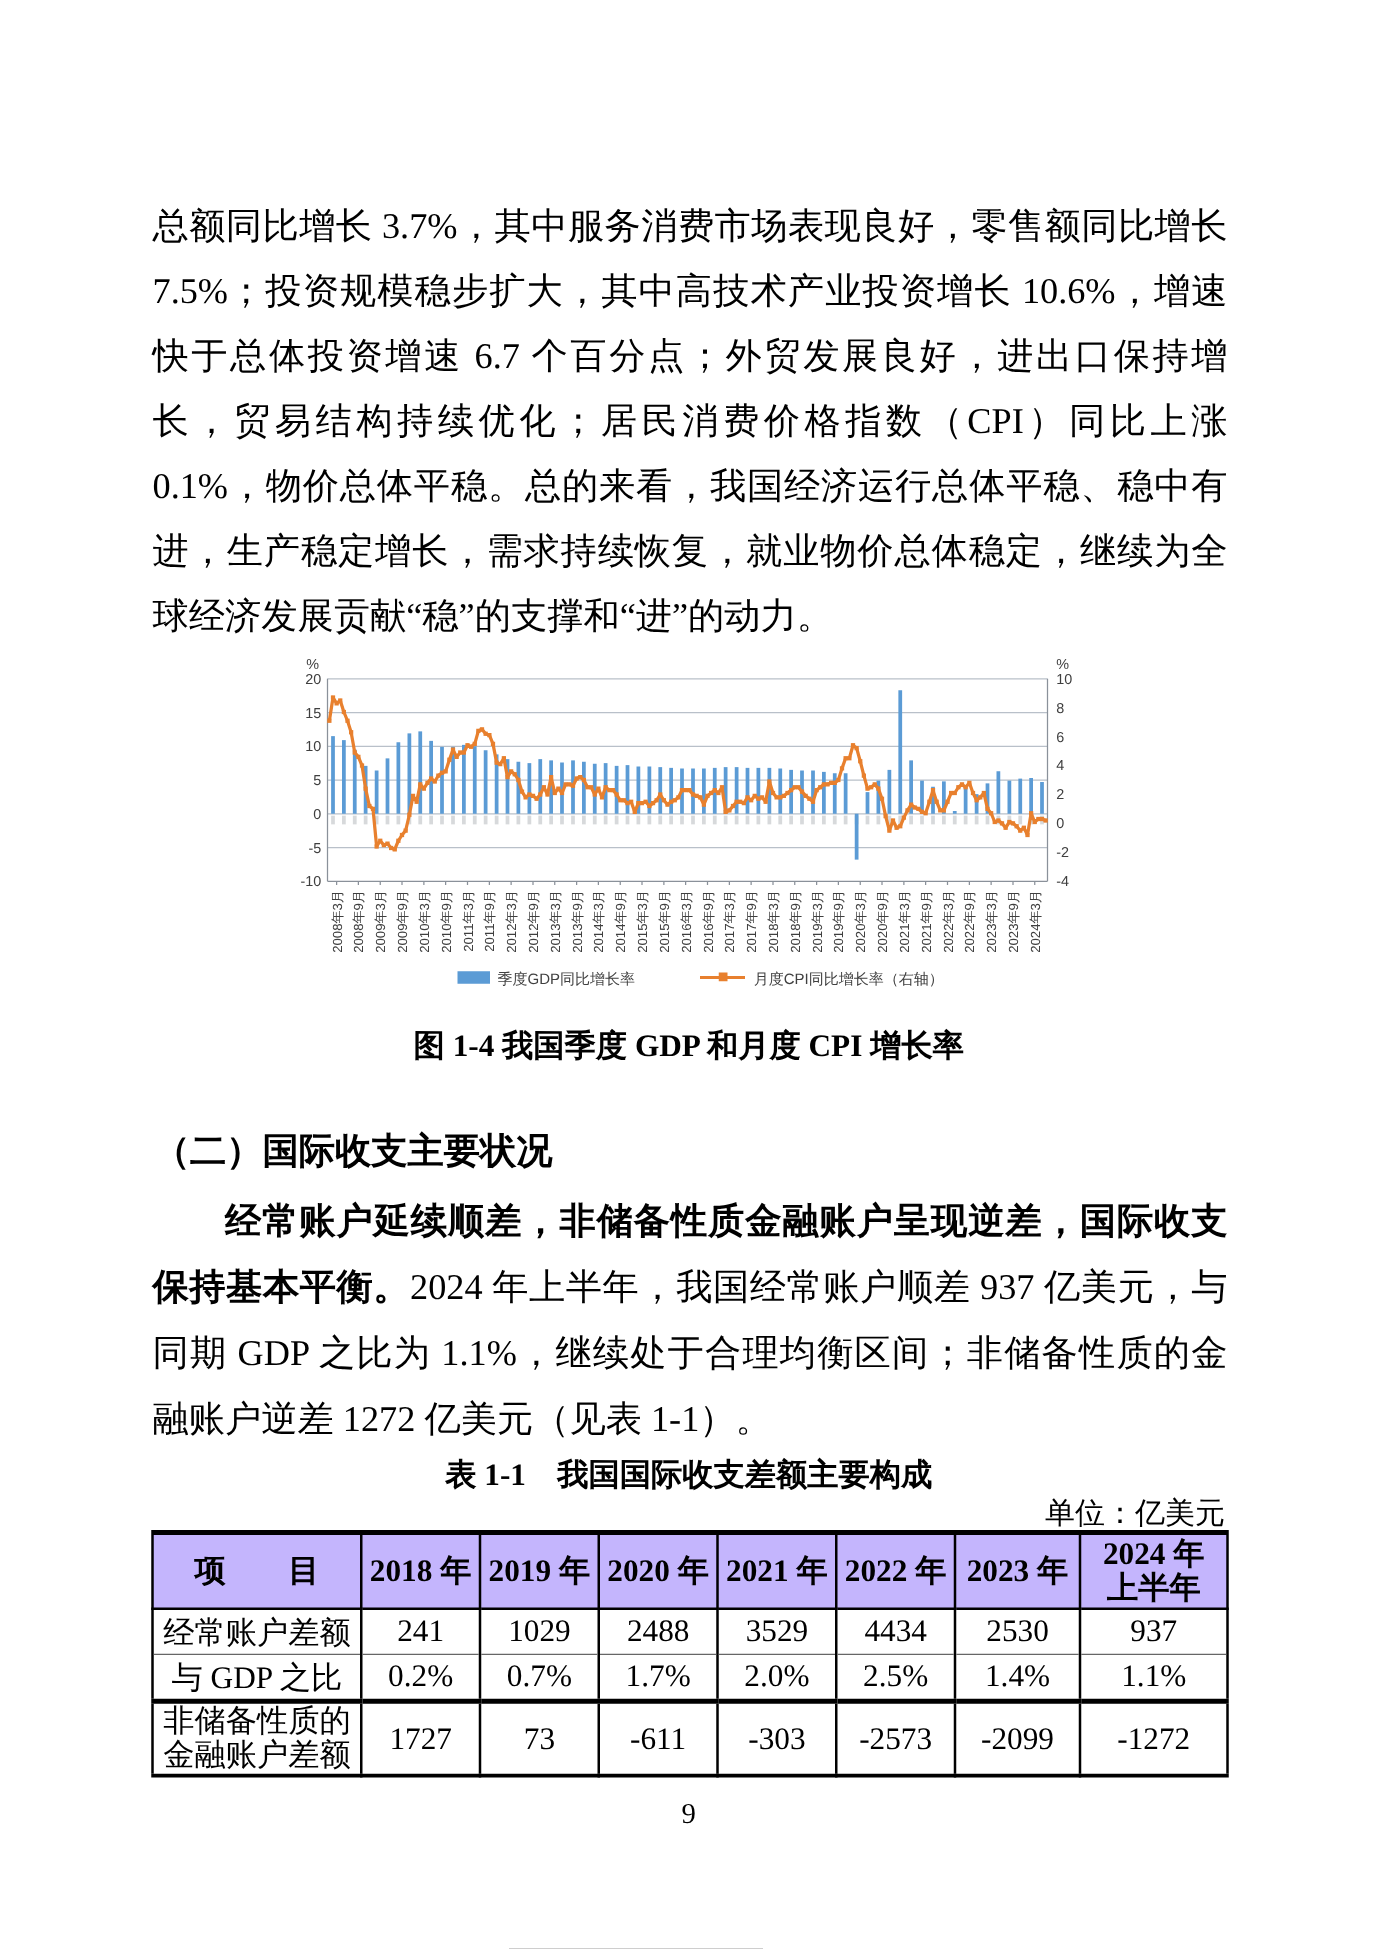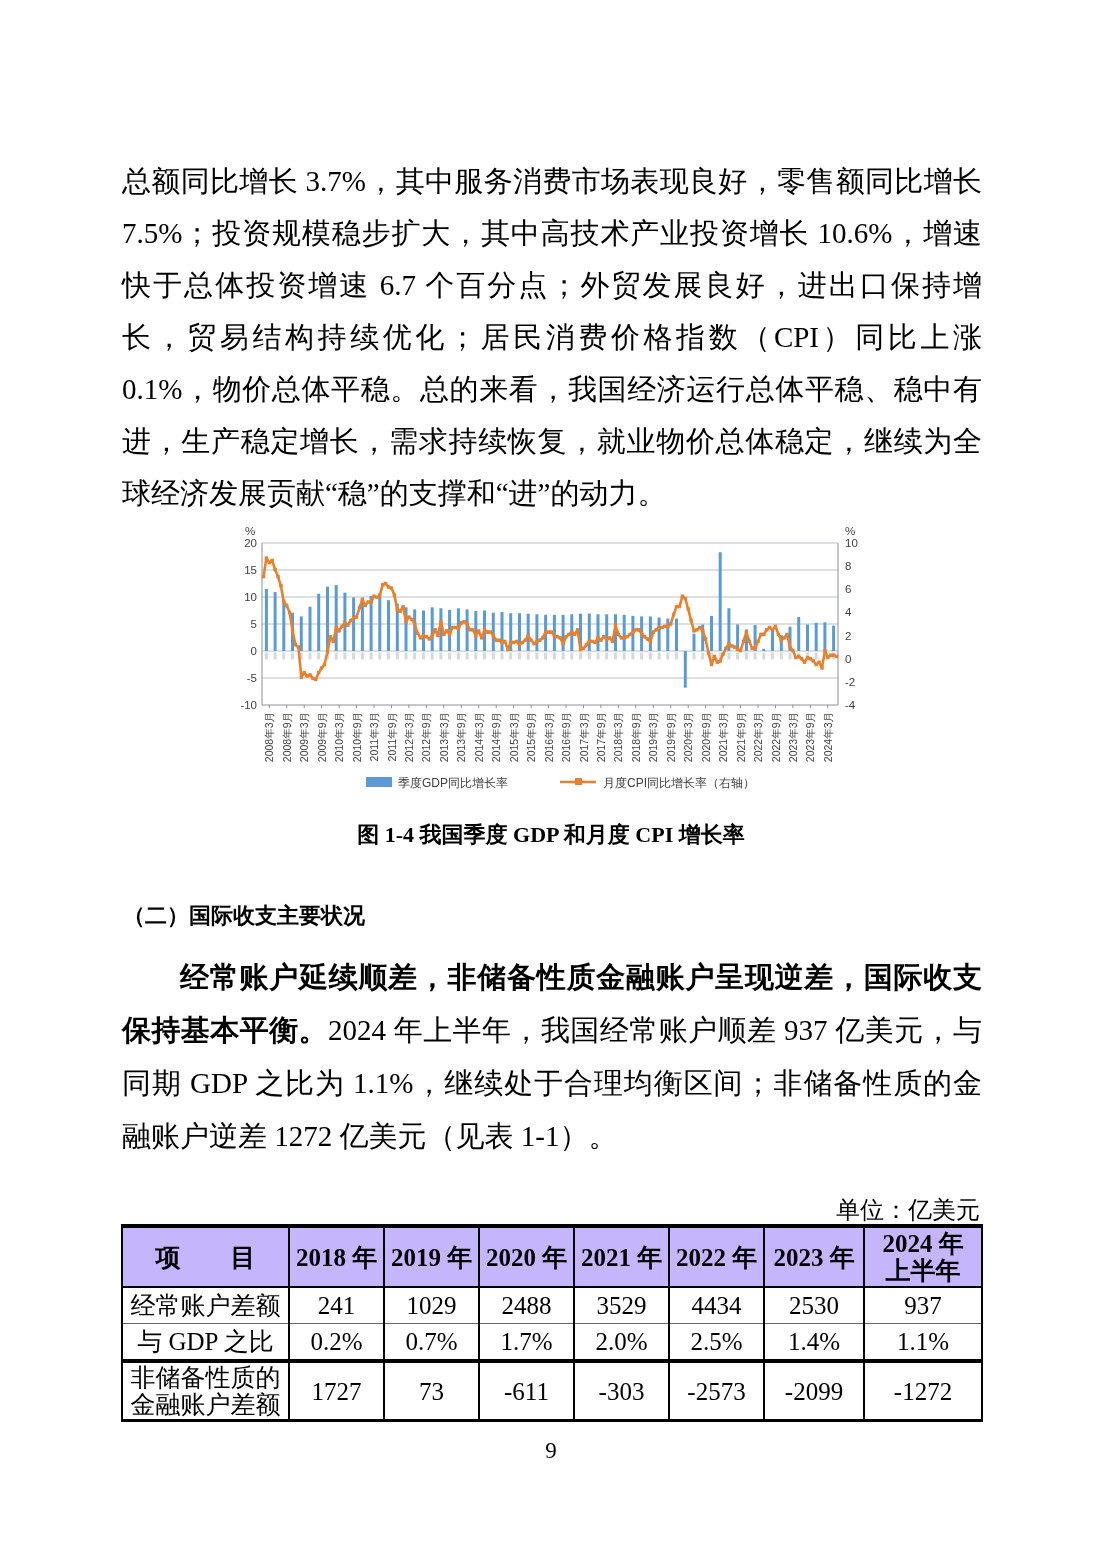--- a/index.html
+++ b/index.html
@@ -11,26 +11,26 @@
   .body-text{
     position:absolute;left:122px;width:860px;
     font-size:29px;line-height:52px;text-align:justify;margin:0;
   }
   .para1{top:155px;}
   .para2{top:951px;text-indent:58px;line-height:53px;}
   .para2 b{font-weight:bold;}
   .chart-block{position:absolute;left:232px;top:525px;width:650px;height:285px;}
   .figure-caption{
     position:absolute;left:0;right:0;top:820px;text-align:center;
-    font-size:22px;font-weight:bold;
+    font-size:25px;font-weight:bold;
   }
   .data-source{position:absolute;left:174px;top:860px;font-size:24px;}
   .section-heading{
     position:absolute;left:123px;top:901px;margin:0;
-    font-size:22px;font-weight:bold;
+    font-size:29px;font-weight:bold;
   }
   .table-title{
     position:absolute;left:0;right:0;top:1163px;text-align:center;
     font-size:25px;font-weight:bold;
   }
   .table-unit{position:absolute;right:122px;top:1194px;font-size:24px;}
   .bop-table{
     position:absolute;left:121px;top:1224px;width:860px;
     border-collapse:collapse;table-layout:fixed;
     border-top:4px solid #000;border-bottom:3px solid #000;
@@ -506,20 +506,21 @@
       </svg>
   </div>
 
   <div class="figure-caption">图 1-4 我国季度 GDP 和月度 CPI 增长率</div>
 
 
   <h3 class="section-heading">（二）国际收支主要状况</h3>
 
   <p class="body-text para2"><b>经常账户延续顺差，非储备性质金融账户呈现逆差，国际收支保持基本平衡。</b><span>2024 年上半年，我国经常账户顺差 937 亿美元，与同期 GDP 之比为 1.1%，继续处于合理均衡区间；非储备性质的金融账户逆差 1272 亿美元（见表 1-1）。</span></p>
 
+  <div class="table-title">表 1-1　我国国际收支差额主要构成</div>
 
   <div class="table-unit">单位：亿美元</div>
 
   <table class="bop-table">
     <colgroup>
       <col style="width:167px">
         <col style="width:95px">
         <col style="width:95px">
       <col style="width:95px">
         <col style="width:95px">

